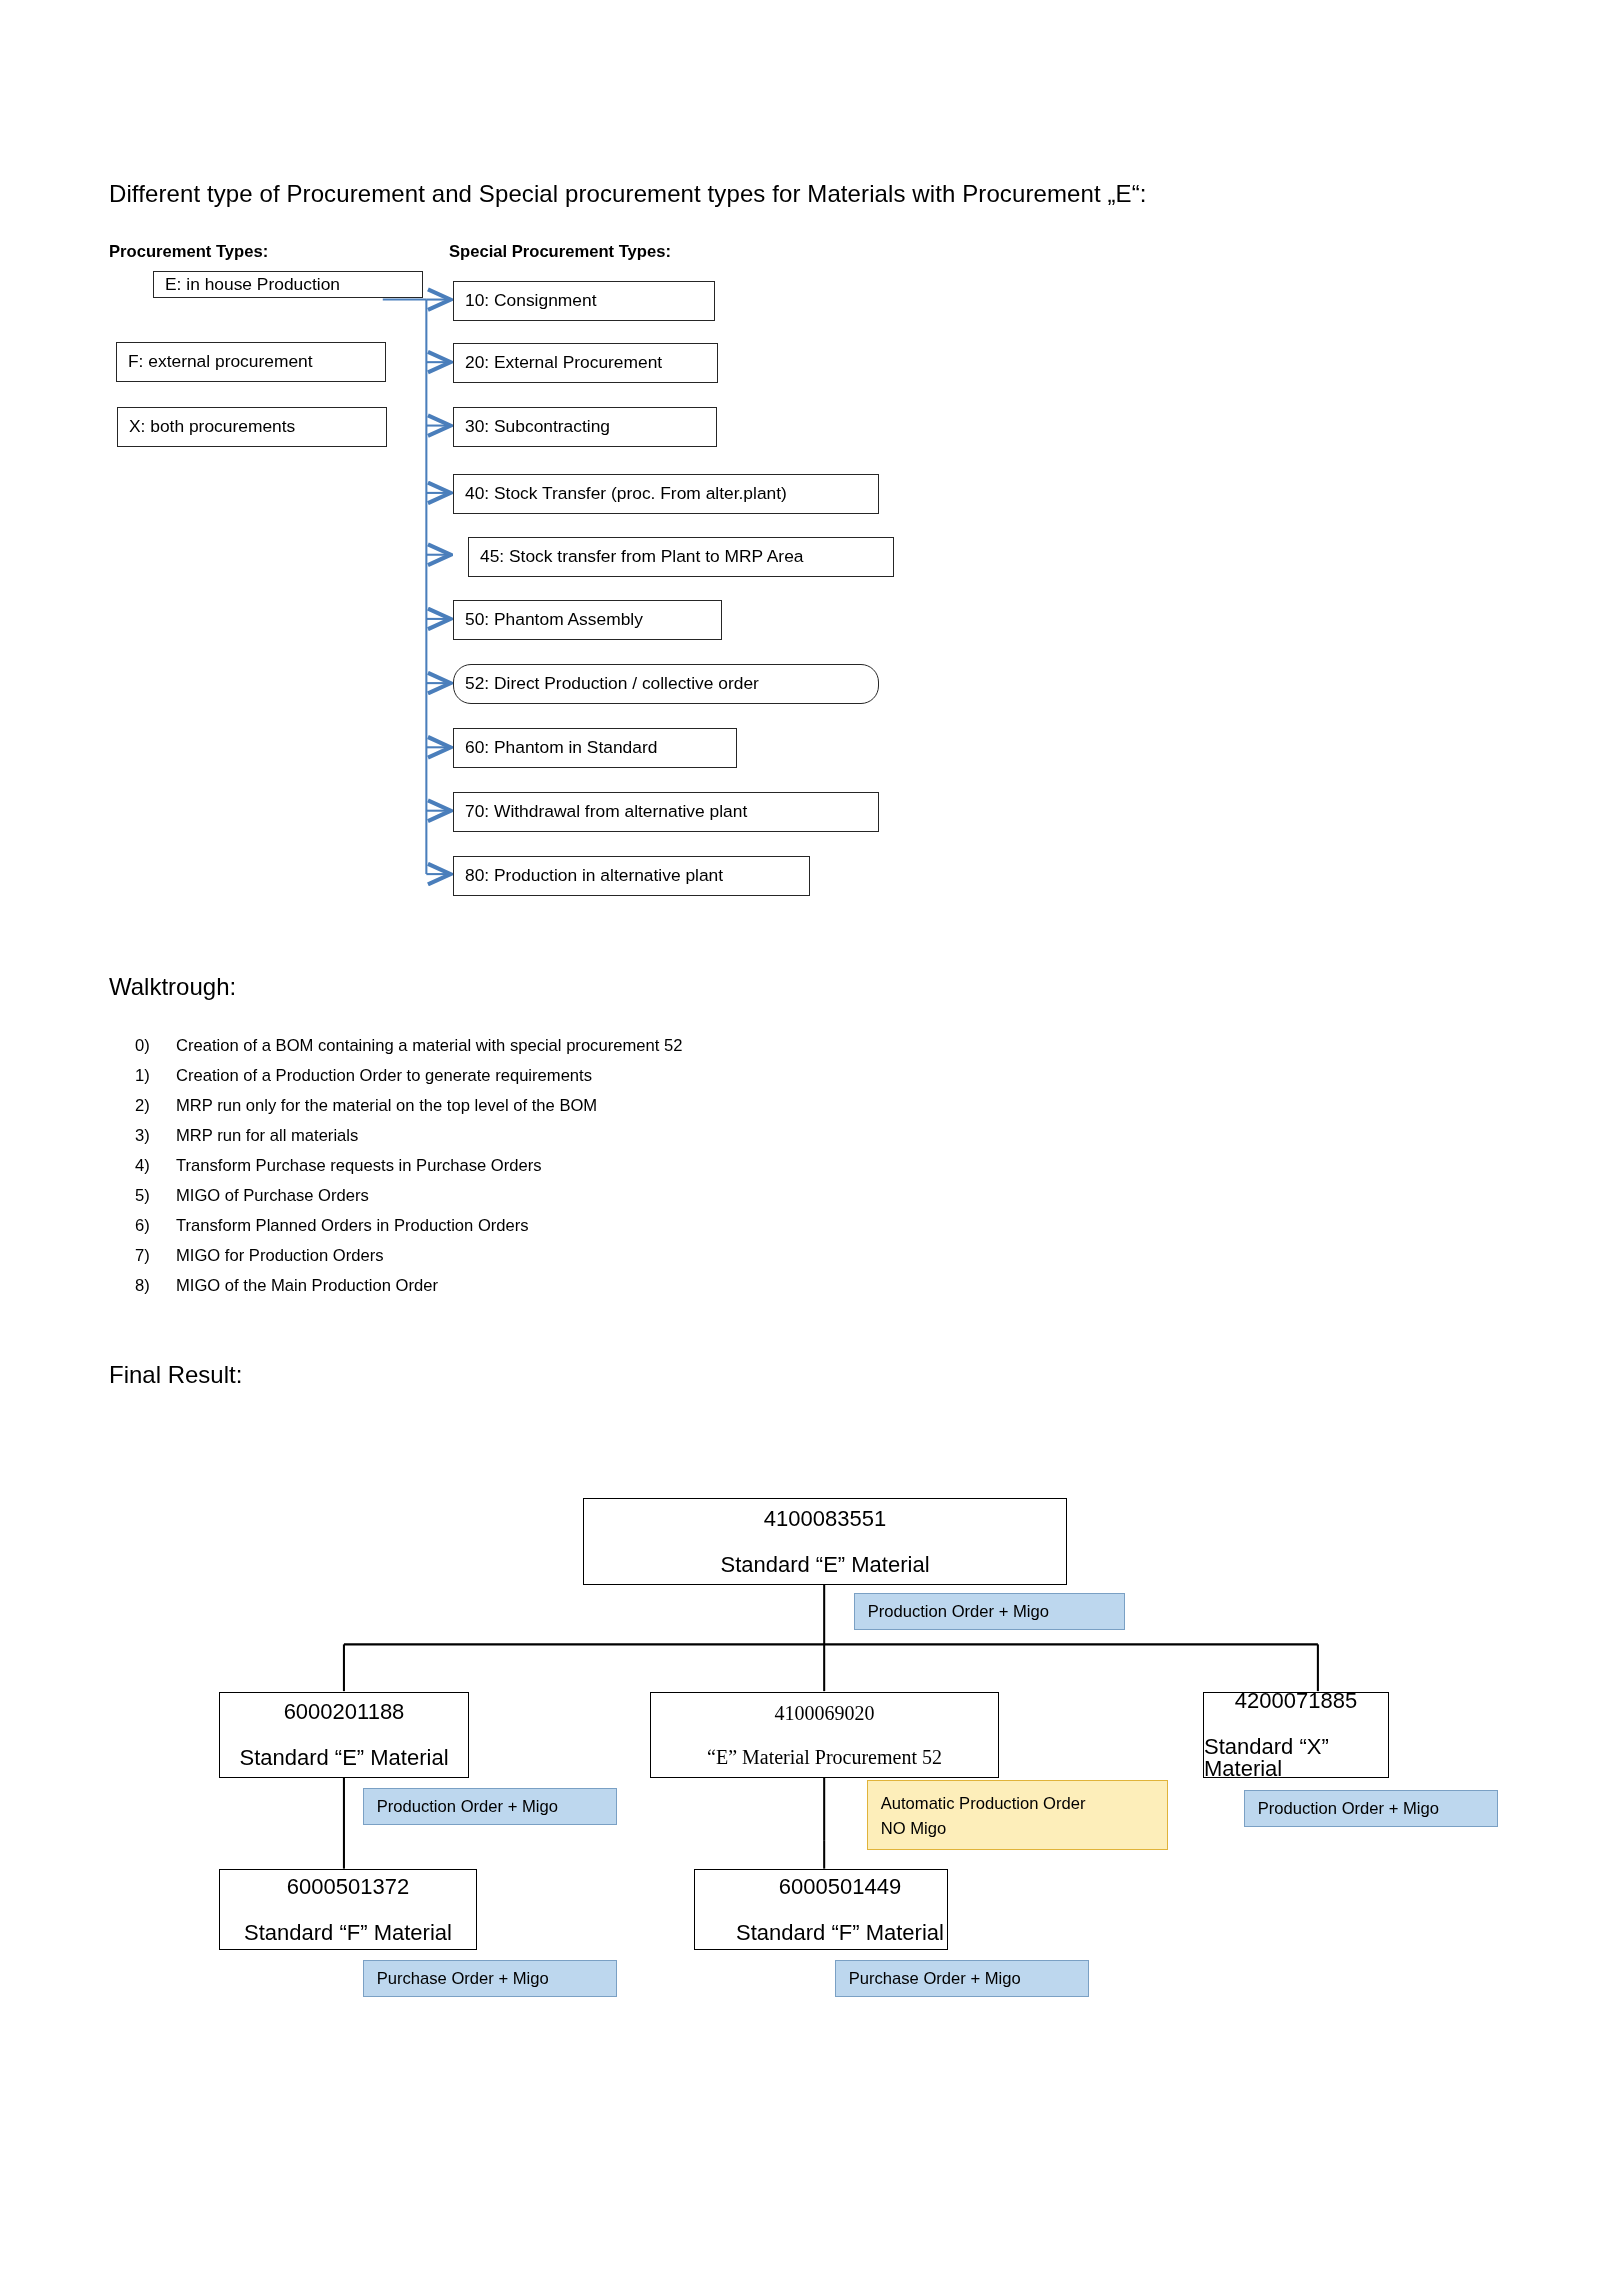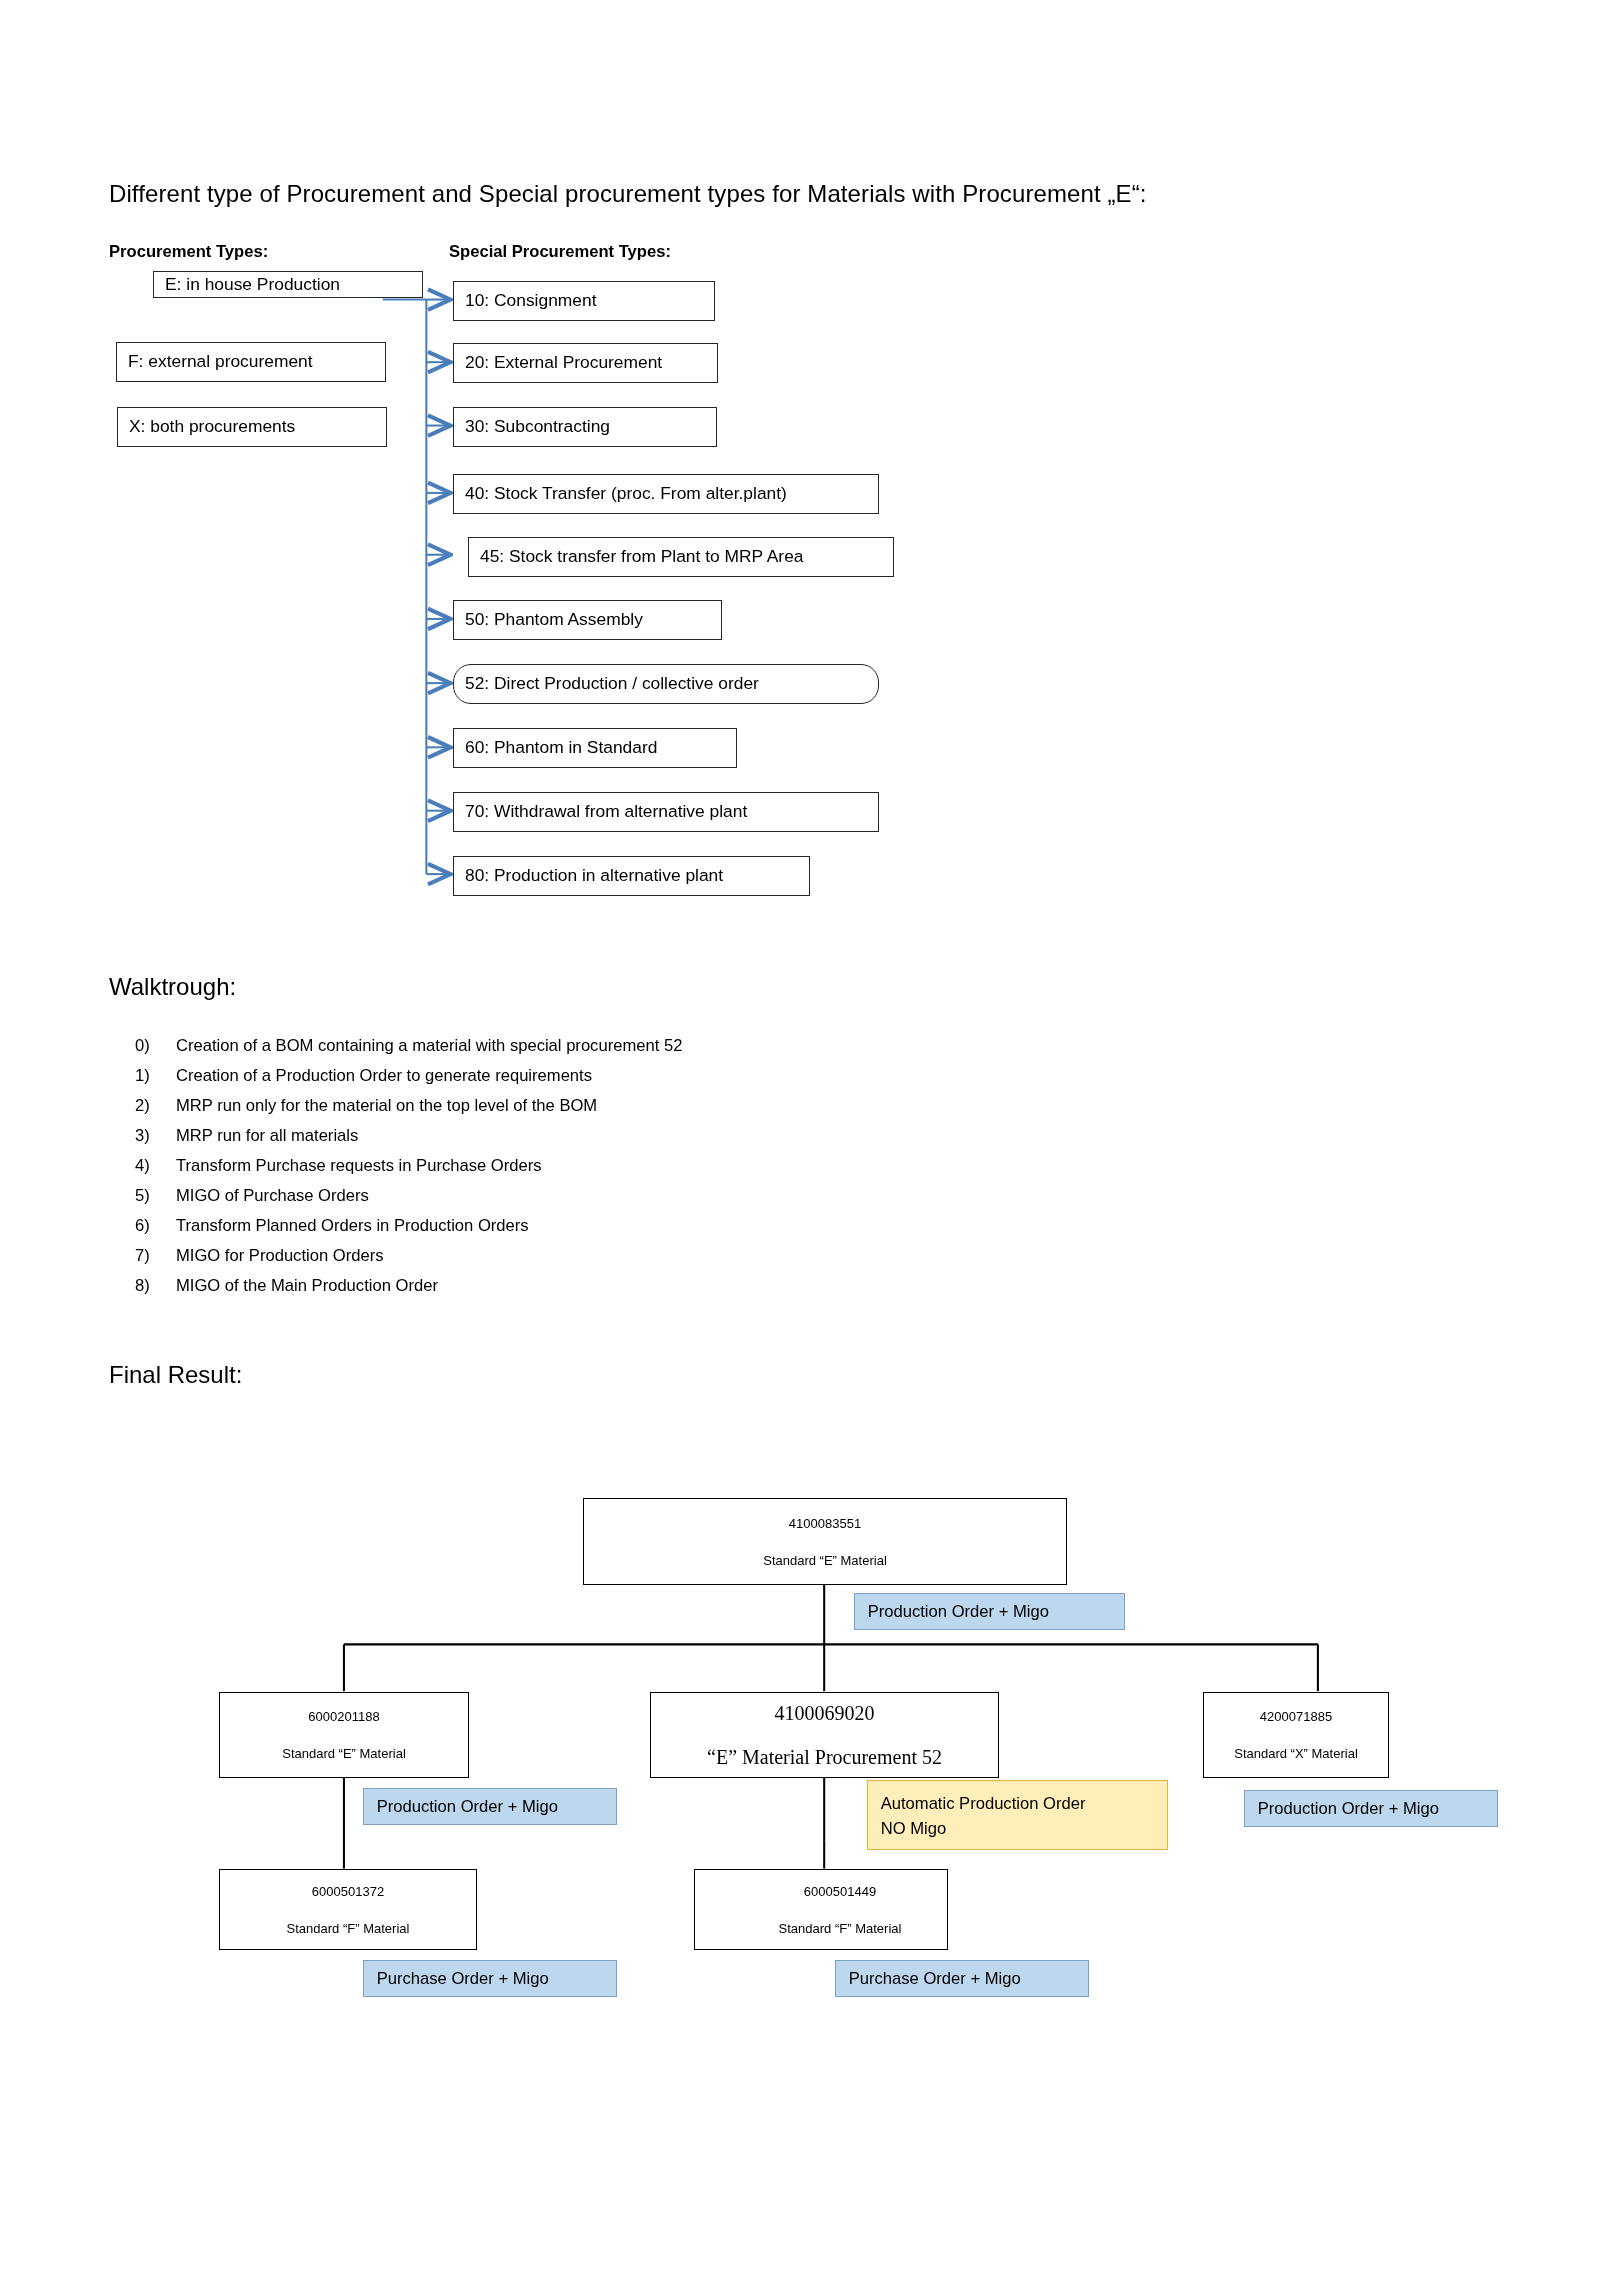--- a/index.html
+++ b/index.html
@@ -105,21 +105,21 @@
   .tnode {
     position: absolute;
     box-sizing: border-box;
     border: 1.6px solid #000000;
     background: #ffffff;
     z-index: 3;
     display: flex;
     flex-direction: column;
     align-items: center;
     justify-content: center;
-    font-size: 13px;
+    font-size: 22px;
     line-height: 1.0;
   }
   .tnode .t-id { margin-bottom: 24px; }
   .tnode.serif { font-family: "Liberation Serif", serif; font-size: 20px; }
 
   .badge {
     position: absolute;
     box-sizing: border-box;
     background: #bdd7ee;
     border: 0.8px solid #7aa0c4;

